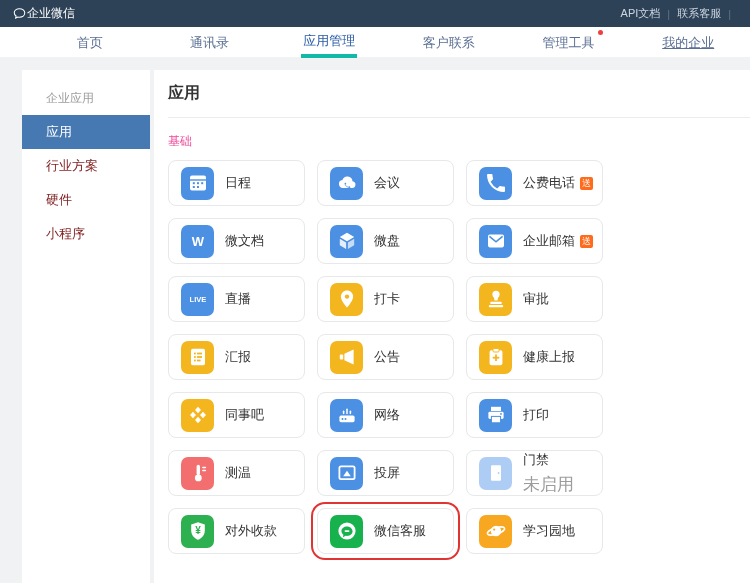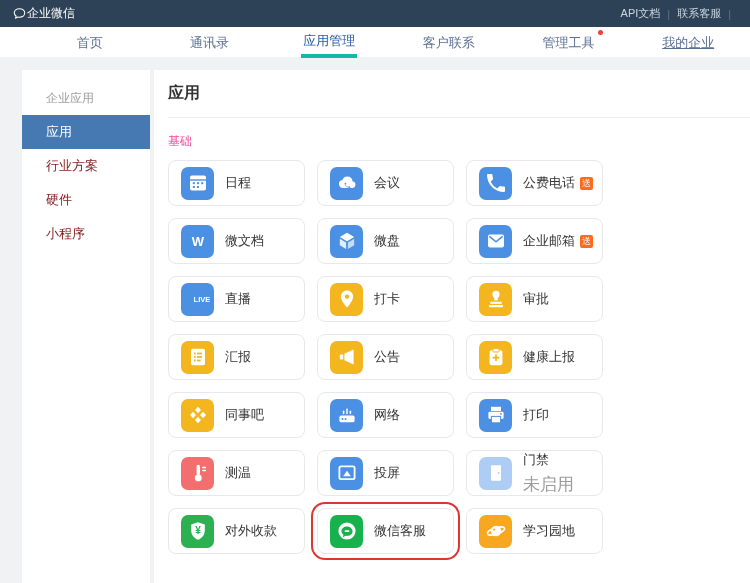--- a/index.html
+++ b/index.html
@@ -180,21 +180,21 @@
             </svg>
           </div>
           <div class="app-text">
             <div class="app-name-row">
               <span>企业邮箱</span>
               <span class="badge">送</span>
             </div>
           </div>
         </div>
         <div class="app-card">
-          <div class="app-icon" style="background: rgb(75, 144, 226); justify-content: flex-end;">
+          <div class="app-icon" style="background: rgb(75, 144, 226);">
             <svg viewBox="0 0 24 24">
               <text x="12" y="15.3" text-anchor="middle" font-size="7.6" font-weight="bold" fill="#fff" font-family="Liberation Sans,sans-serif">LIVE</text>
             </svg>
           </div>
           <div class="app-text">
             <div class="app-name-row">
               <span>直播</span>
             </div>
           </div>
         </div>

